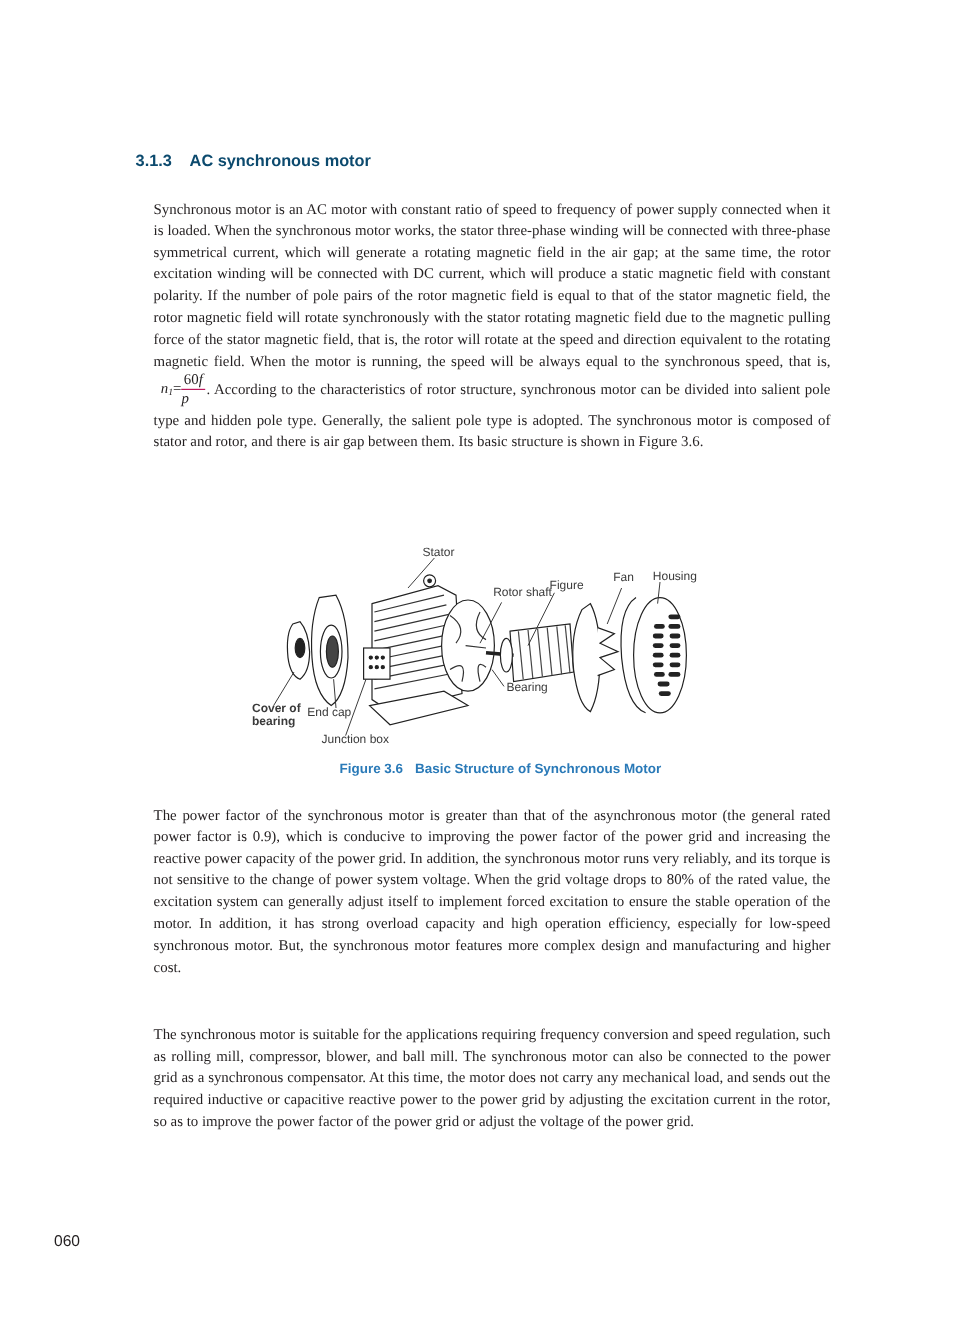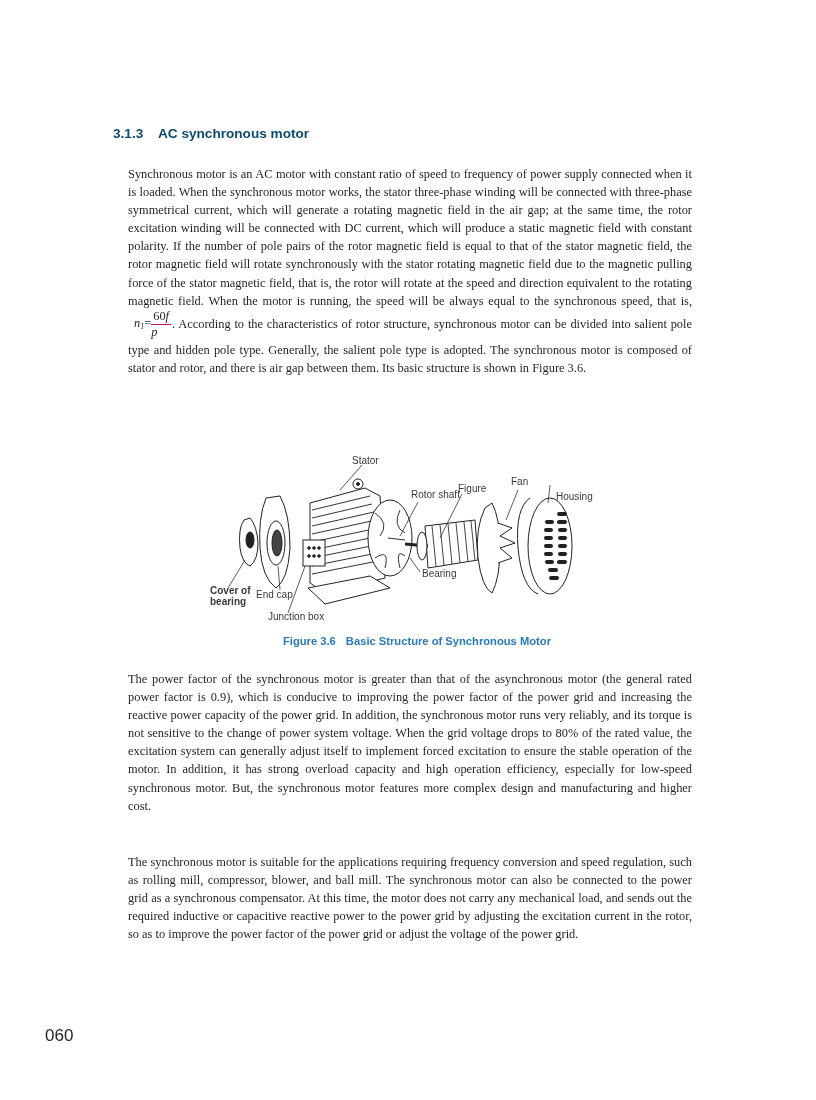--- a/index.html
+++ b/index.html
@@ -15,21 +15,21 @@
   .formula { display: inline-block; vertical-align: middle; font-style: italic; margin: 0 1px 0 6px; position: relative; top: -1px; }
   .frac { display: inline-block; vertical-align: middle; text-align: center; font-style: italic; }
   .frac .numr { display: block; border-bottom: 1px solid #be185d; padding: 0 2px; line-height: 15px; font-style: normal; }
   .frac .numr i { font-style: italic; }
   .frac .den { display: block; line-height: 15px; }
   .sub { font-size: 8px; vertical-align: -2px; }
   .figure { position: absolute; left: 200px; top: 448px; width: 400px; height: 180px; }
   .fig-label { position: absolute; font-size: 10px; color: #3a3a3a; line-height: 10.5px; }
   .caption { position: absolute; left: 259px; top: 635px; font-size: 11.2px; font-weight: bold; color: #2a7ab8; padding-left: 24px; }
   .caption .cnum { margin-right: 10px; }
-  .page-num { position: absolute; left: 45px; top: 1026px; font-size: 17px; color: #231f20; }
+  .page-num { position: absolute; left: 45px; top: 1026px; font-size: 13px; color: #231f20; }
 </style>
 </head>
 <body>
 
 <div class="heading">
   <span class="num">3.1.3</span><span>AC synchronous motor</span>
 </div>
 
 <p class="para p1">
   <span>Synchronous motor is an AC motor with constant ratio of speed to frequency of power supply connected when it is loaded. When the synchronous motor works, the stator three-phase winding will be connected with three-phase symmetrical current, which will generate a rotating magnetic field in the air gap; at the same time, the rotor excitation winding will be connected with DC current, which will produce a static magnetic field with constant polarity. If the number of pole pairs of the rotor magnetic field is equal to that of the stator magnetic field, the rotor magnetic field will rotate synchronously with the stator rotating magnetic field due to the magnetic pulling force of the stator magnetic field, that is, the rotor will rotate at the speed and direction equivalent to the rotating magnetic field. When the motor is running, the speed will be always equal to the synchronous speed, that is,</span>
@@ -132,21 +132,21 @@
       <line x1="220" y1="124" x2="210" y2="110"></line>
       <line x1="28" y1="140" x2="45" y2="112"></line>
       <line x1="80" y1="142" x2="78" y2="118"></line>
       <line x1="88" y1="165" x2="105" y2="118"></line>
     </g>
   </svg>
   <span class="fig-label" style="left:152px; top:8px;">Stator</span>
   <span class="fig-label" style="left:258px; top:36px;">Figure</span>
   <span class="fig-label" style="left:211px; top:42px;text-align:right;">Rotor shaft</span>
   <span class="fig-label" style="left:311px; top:29px;">Fan</span>
-  <span class="fig-label" style="left:356px; top:28px;margin-top:16px;">Housing</span>
+  <span class="fig-label" style="left:344px; top:28px;">Housing</span>
   <span class="fig-label" style="left:222px; top:121px;">Bearing</span>
   <span class="fig-label" style="left:10px; top:138px;font-weight:bold;"><span>Cover of</span><br><span>bearing</span></span>
   <span class="fig-label" style="left:56px; top:142px;">End cap</span>
   <span class="fig-label" style="left:68px; top:164px;">Junction box</span>
 </div>
 
 <div class="caption">
   <span class="cnum">Figure 3.6</span><span>Basic Structure of Synchronous Motor</span>
 </div>
 

